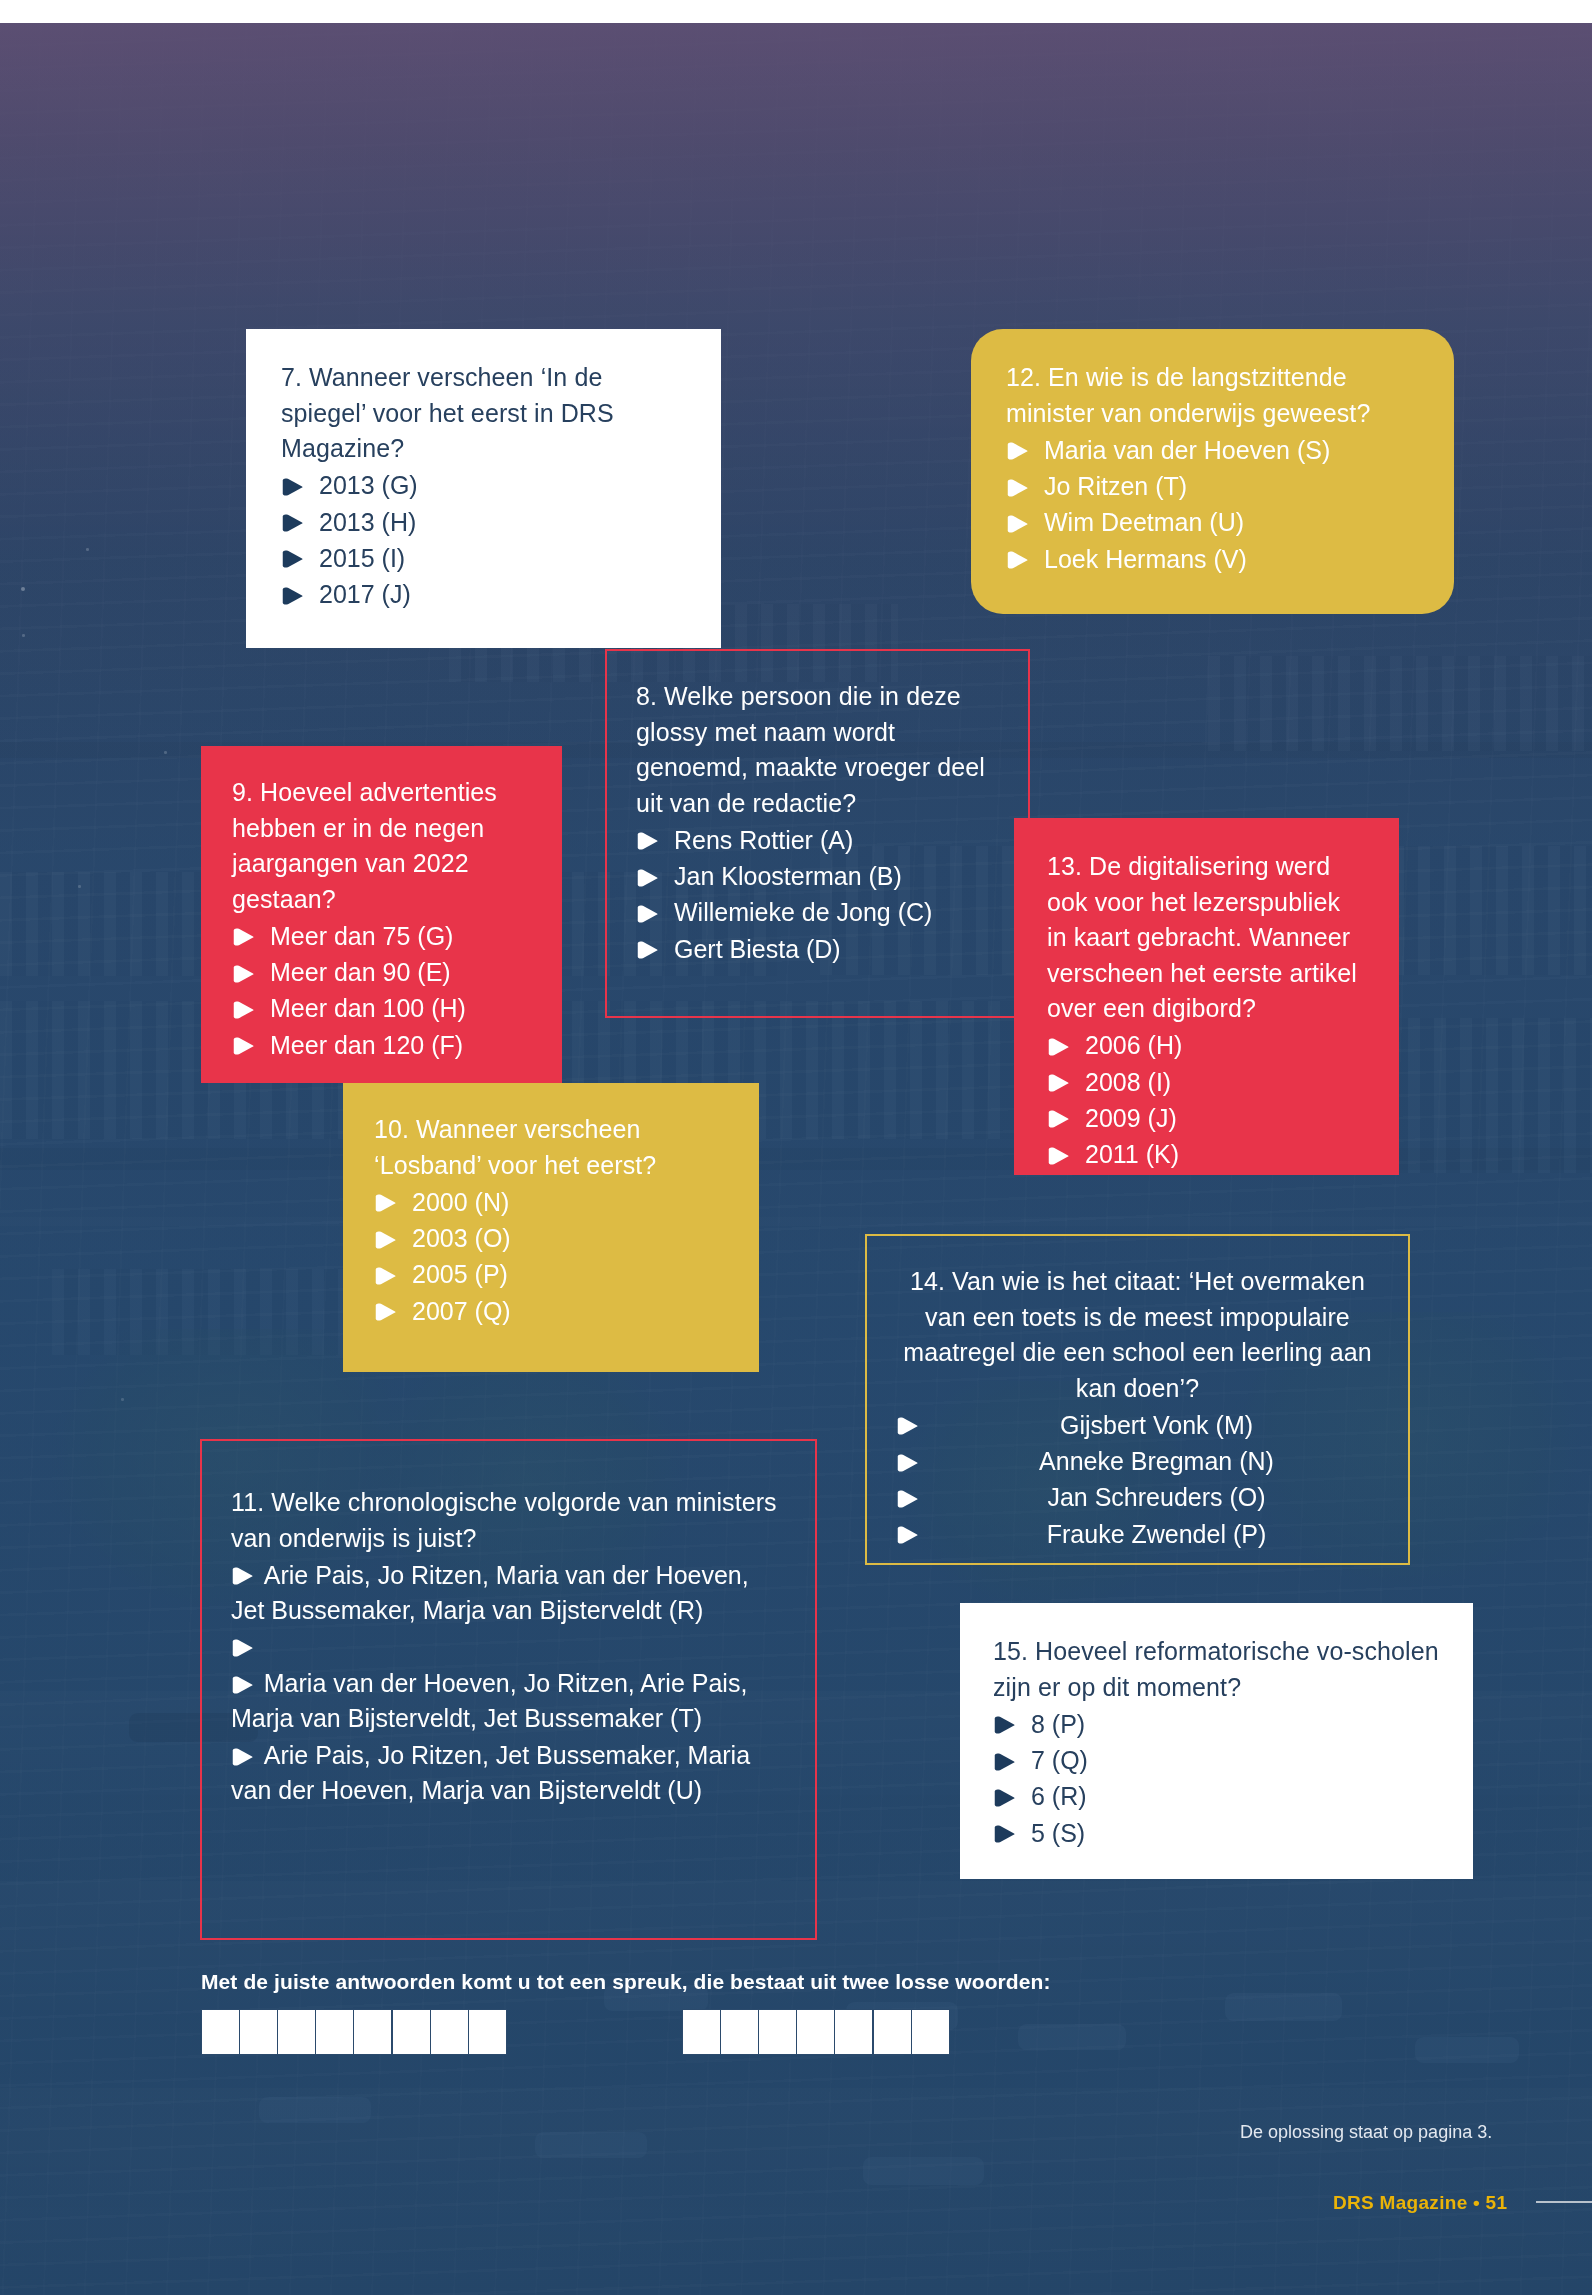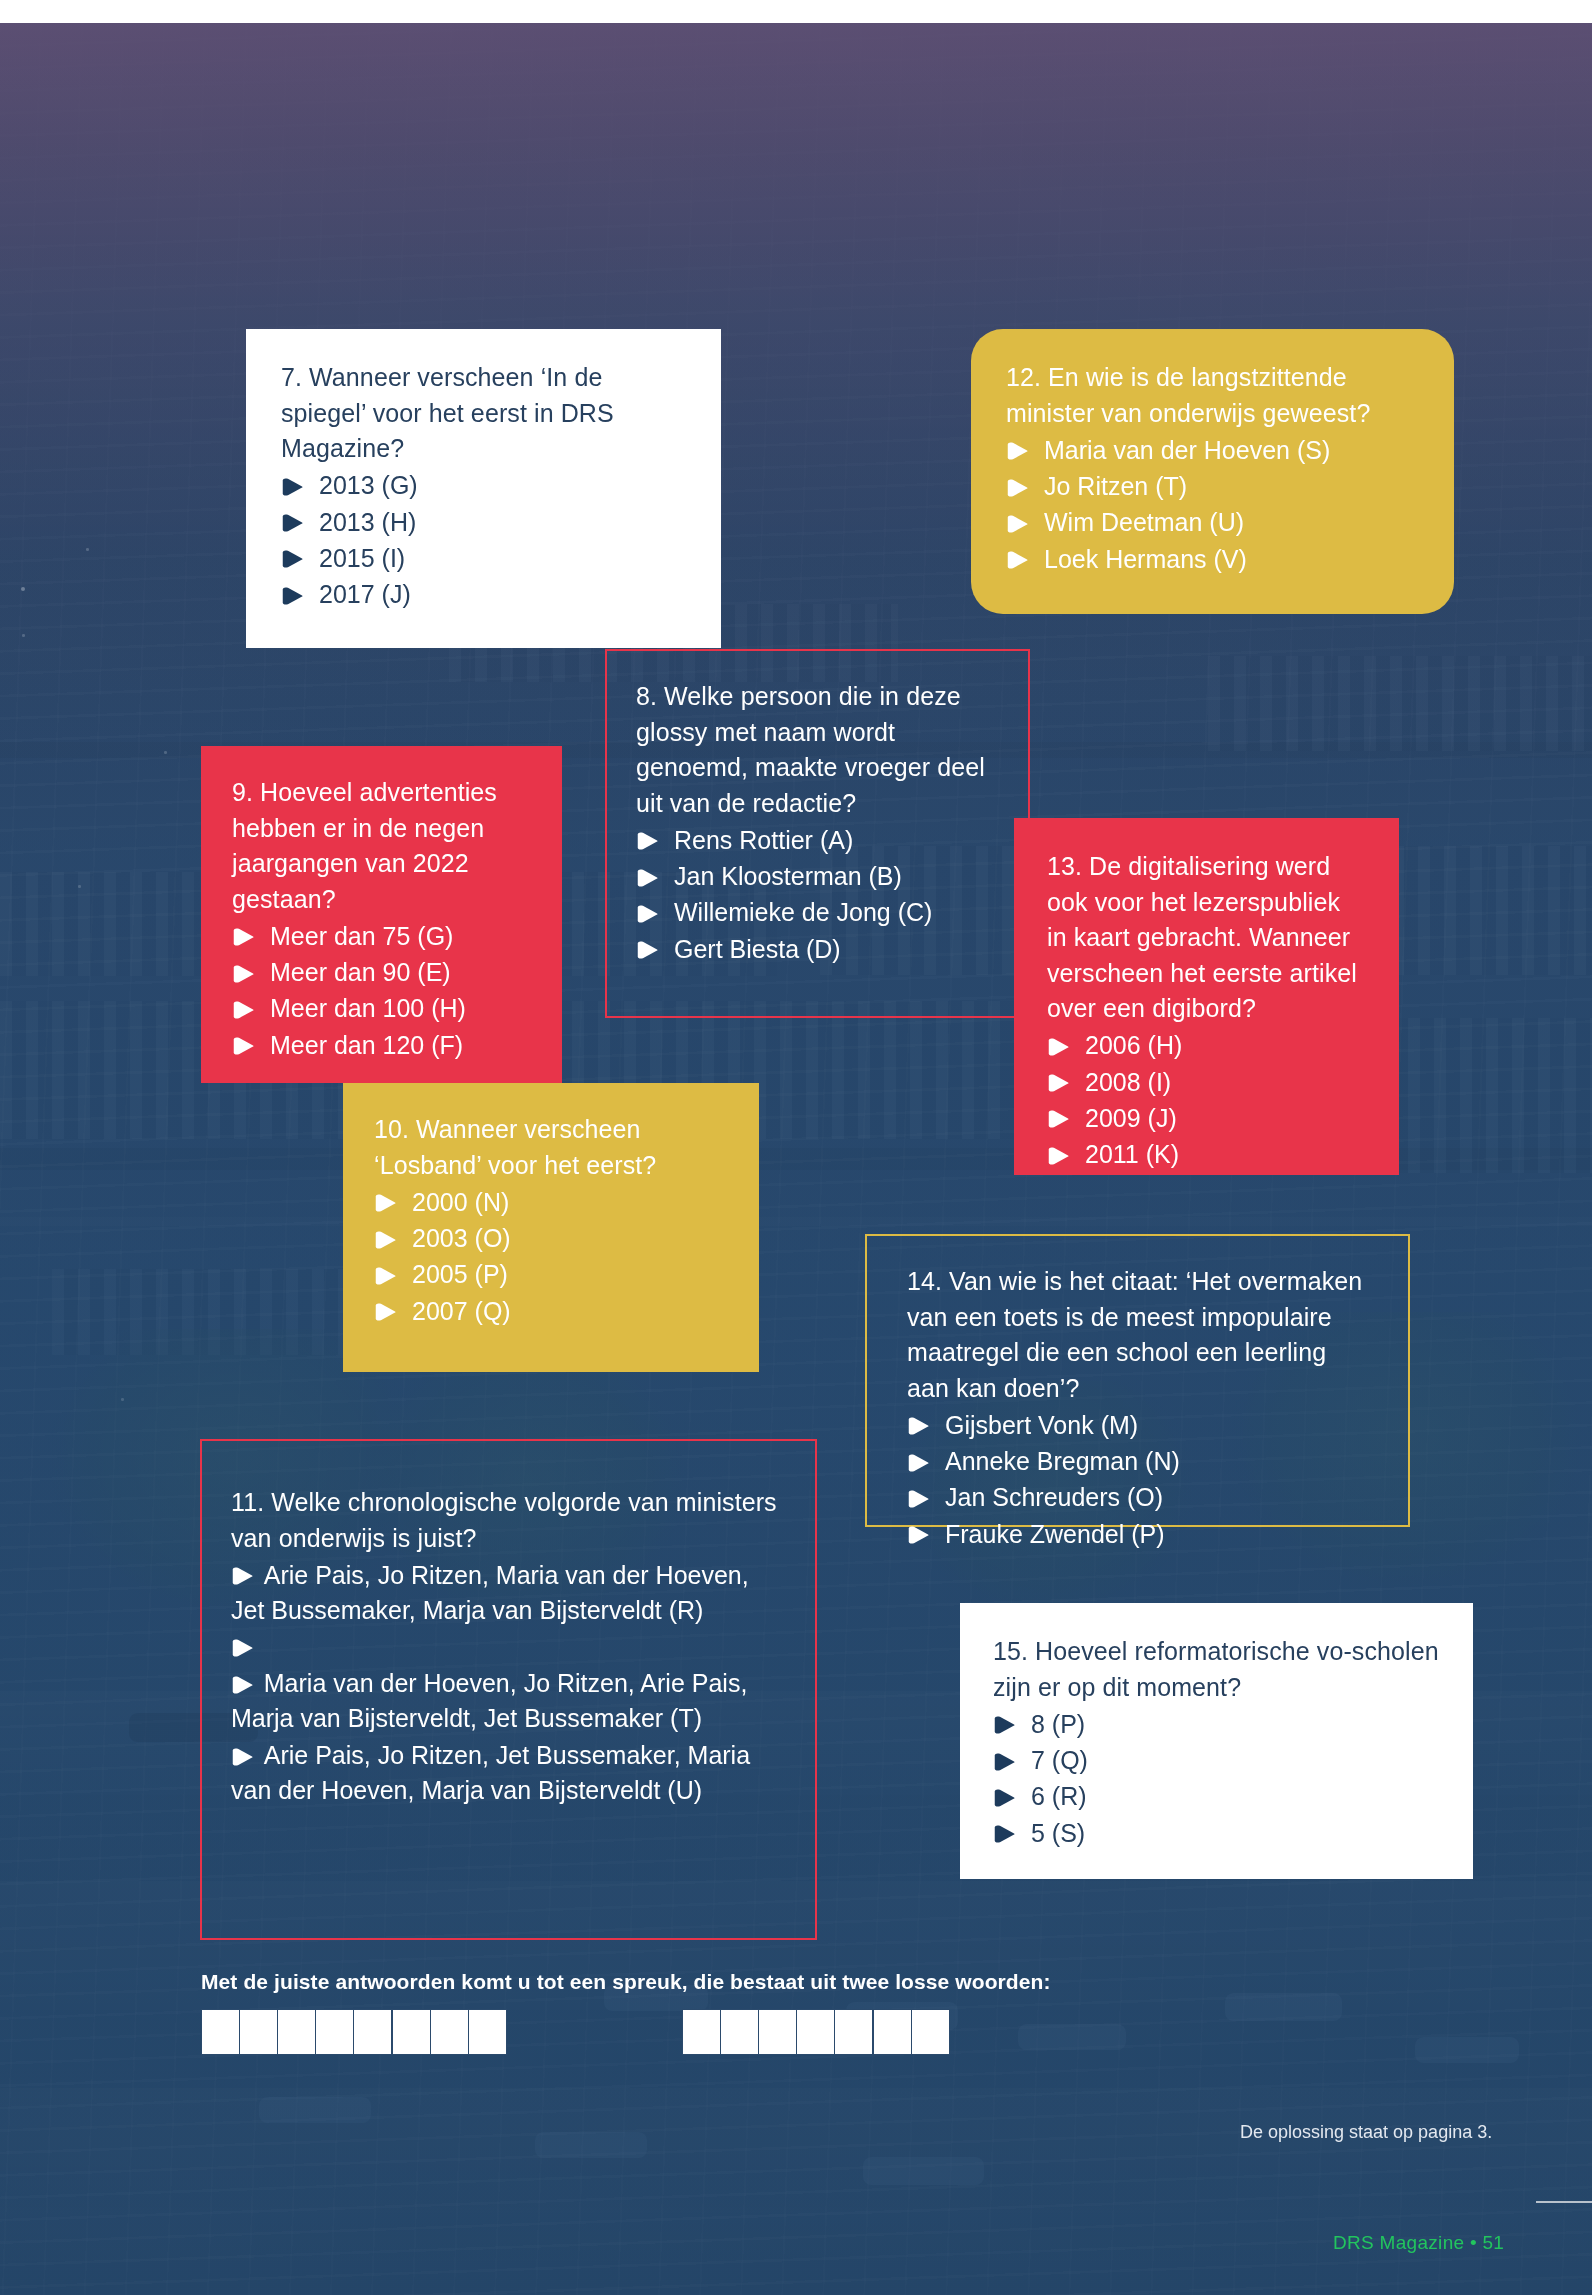--- a/index.html
+++ b/index.html
@@ -154,24 +154,23 @@
   }
 
   .solution-note {
     position: absolute;
     font-size: 18px;
     color: #e3e8ef;
   }
   .footer-brand {
     position: absolute;
     font-size: 19px;
-    font-weight: normal;
-    color: #22c55e;
+    font-weight: bold;
+    color: #eab308;
     letter-spacing: 0.3px;
-    margin-top: 40px;
   }
   .footer-rule {
     position: absolute;
     height: 1.7px;
     background: #b9c2cc;
   }
 </style>
 </head>
 <body>
 
@@ -446,21 +445,21 @@
         <span class="bullet">
             <svg viewBox="0 0 26 21">
               <path d="M2 3 C2 0.5 5 0 8 1 L24 9.5 C25.5 10.3 25.5 10.7 24 11.5 L8 20 C5 21 2 20.5 2 18 Z" fill="#ffffff"></path>
             </svg>
           </span>
         <span>2007 (Q)</span>
       </li>
     </ul>
   </div>
 
-  <div class="card out-yellow" style="left:865px; top:1234px; width:545px; height:293px; padding:28px 40px;">
+  <div class="card out-yellow" style="left:865px; top:1234px; width:545px; height:331px; padding:28px 29px;text-align:center;">
     <div class="q-text">14. Van wie is het citaat: ‘Het overmaken van een toets is de meest impopulaire maatregel die een school een leerling aan kan doen’?</div>
     <ul class="opts">
       <li class="opt">
         <span class="bullet">
             <svg viewBox="0 0 26 21">
               <path d="M2 3 C2 0.5 5 0 8 1 L24 9.5 C25.5 10.3 25.5 10.7 24 11.5 L8 20 C5 21 2 20.5 2 18 Z" fill="#ffffff"></path>
             </svg>
           </span>
         <span>Gijsbert Vonk (M)</span>
       </li>

